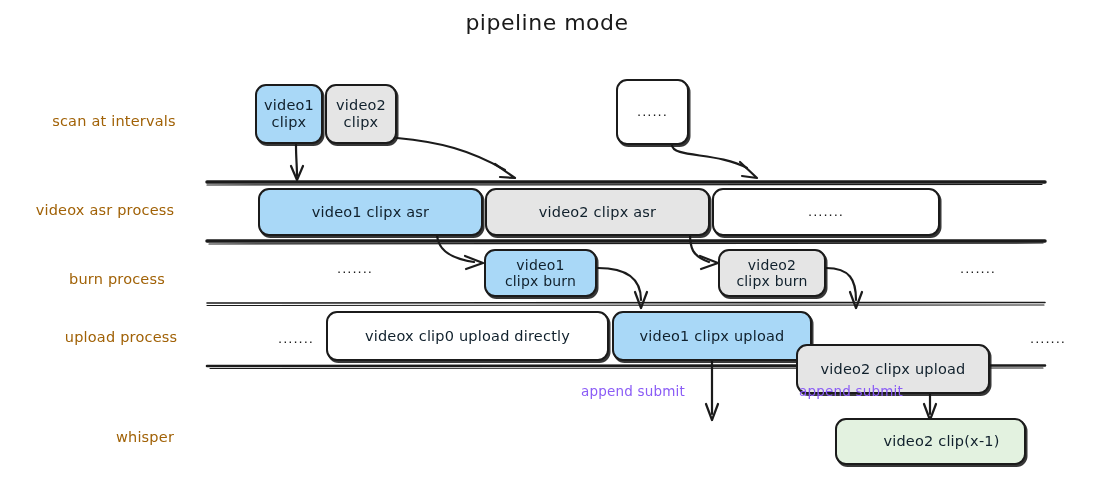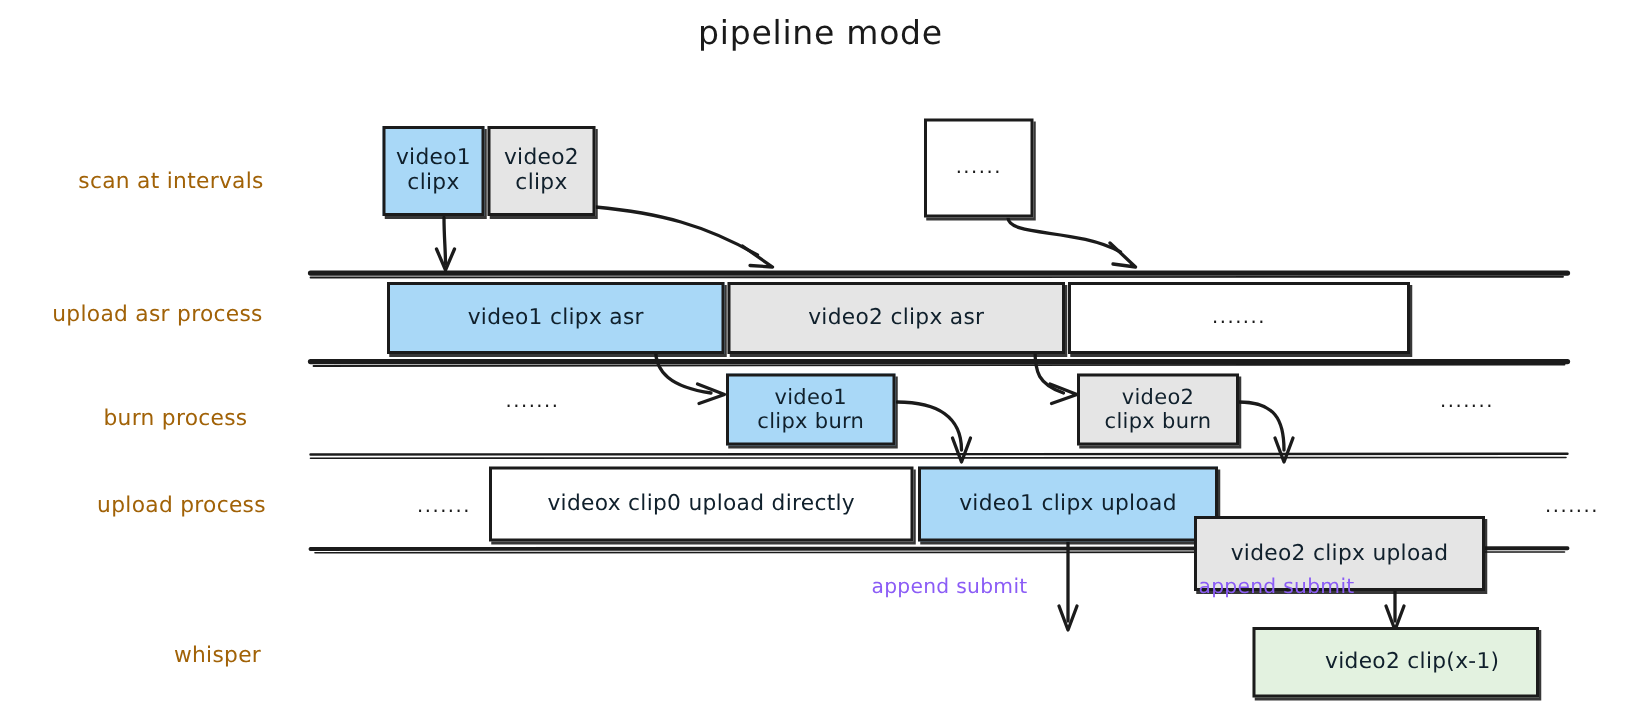--- a/index.html
+++ b/index.html
@@ -38,21 +38,21 @@
     color: #a16207;
     white-space: nowrap;
     text-align: center;
     transform: translate(-50%, -50%);
     letter-spacing: .2px;
   }
   .node {
     position: absolute;
     box-sizing: border-box;
     border: 2px solid #1b1b1b;
-    border-radius: 0;
+    border-radius: 11px;
     display: flex;
     align-items: center;
     justify-content: center;
     text-align: center;
     font-size: 14.5px;
     color: #10202c;
     line-height: 1.15;
     letter-spacing: .2px;
     padding: 0 6px;
     box-shadow: 1.5px 2px 0 rgba(20,20,20,0.85);
@@ -125,21 +125,21 @@
 
       <path d="M712,355 L712,414"></path>
       <path d="M706,404 L712,420 L718,404"></path>
 
       <path d="M930,355 L930,414"></path>
       <path d="M924,404 L930,420 L936,404"></path>
     </g>
   </svg>
 
   <div class="lane-label" style="left:114px; top:121px;">scan at intervals</div>
-  <div class="lane-label" style="left:105px; top:210px;">upload asr process</div>
+  <div class="lane-label" style="left:105px; top:210px;">videox asr process</div>
   <div class="lane-label" style="left:117px; top:279px;">burn process</div>
   <div class="lane-label" style="left:121px; top:337px;">upload process</div>
   <div class="lane-label" style="left:145px; top:437px;">whisper</div>
 
   <div class="node blue" style="left:255px; top:84px; width:68px; height:60px;">
     <span>
       <span>video1</span><br>
       <span>clipx</span>
     </span>
   </div>

